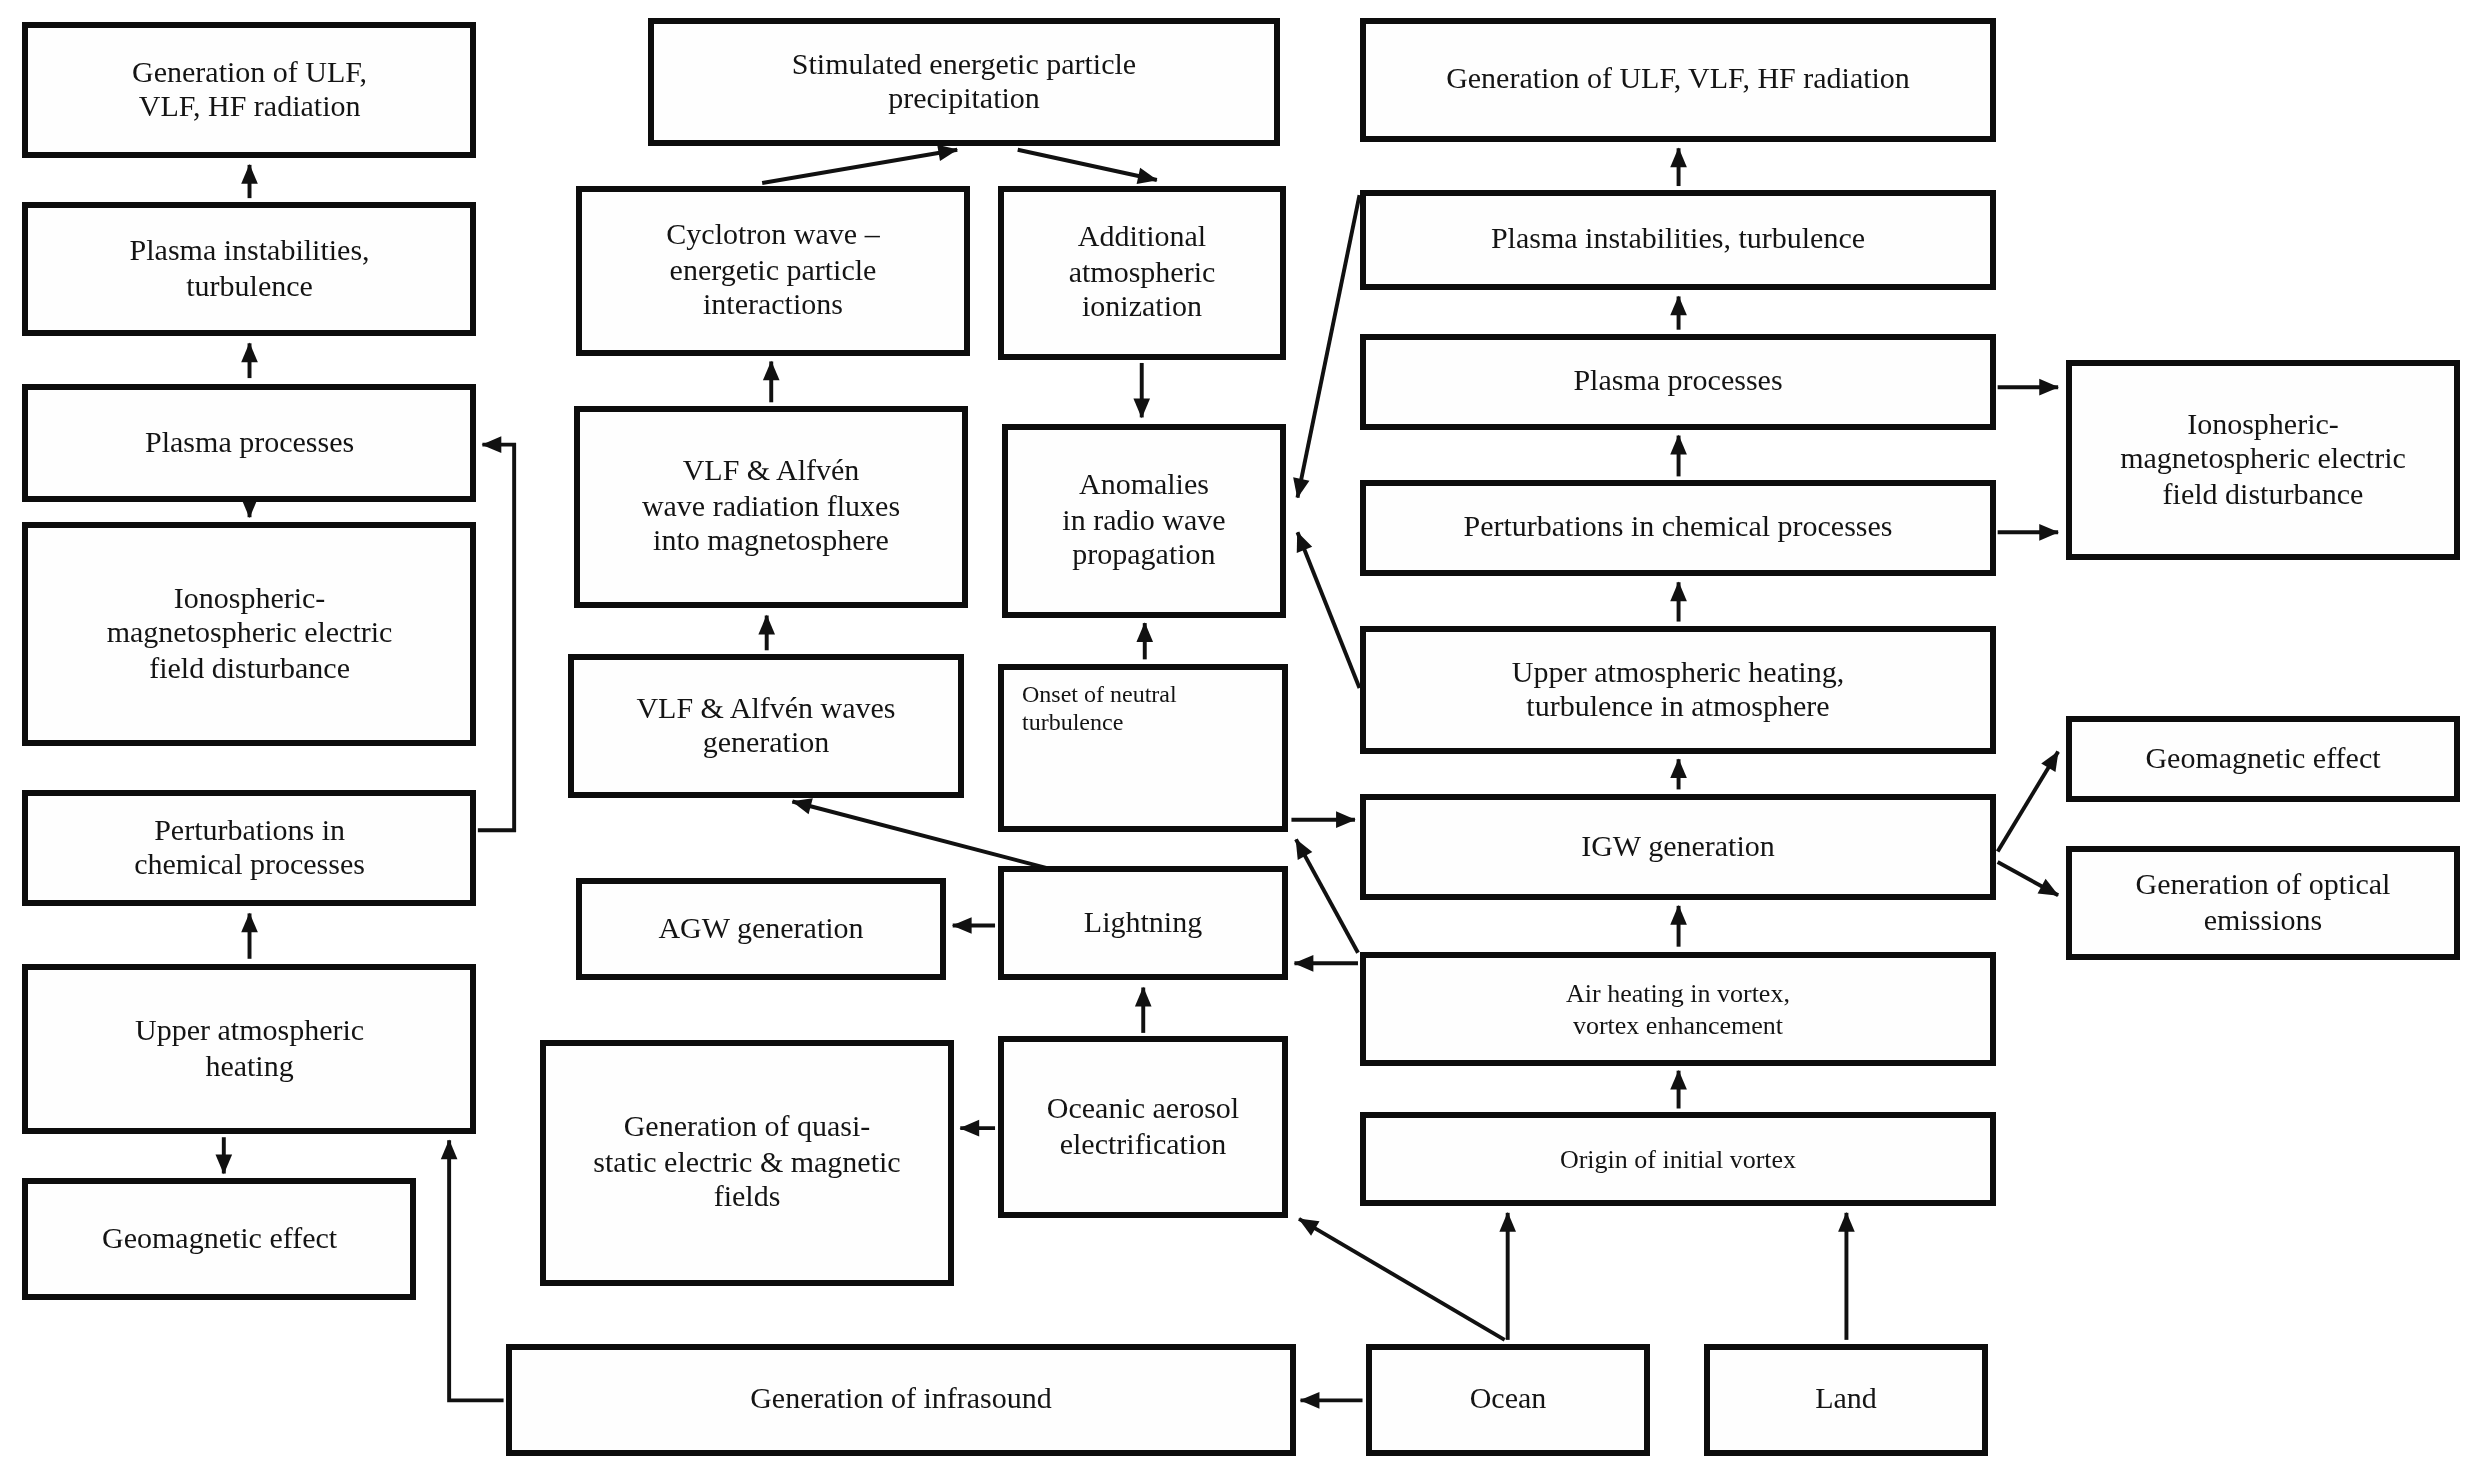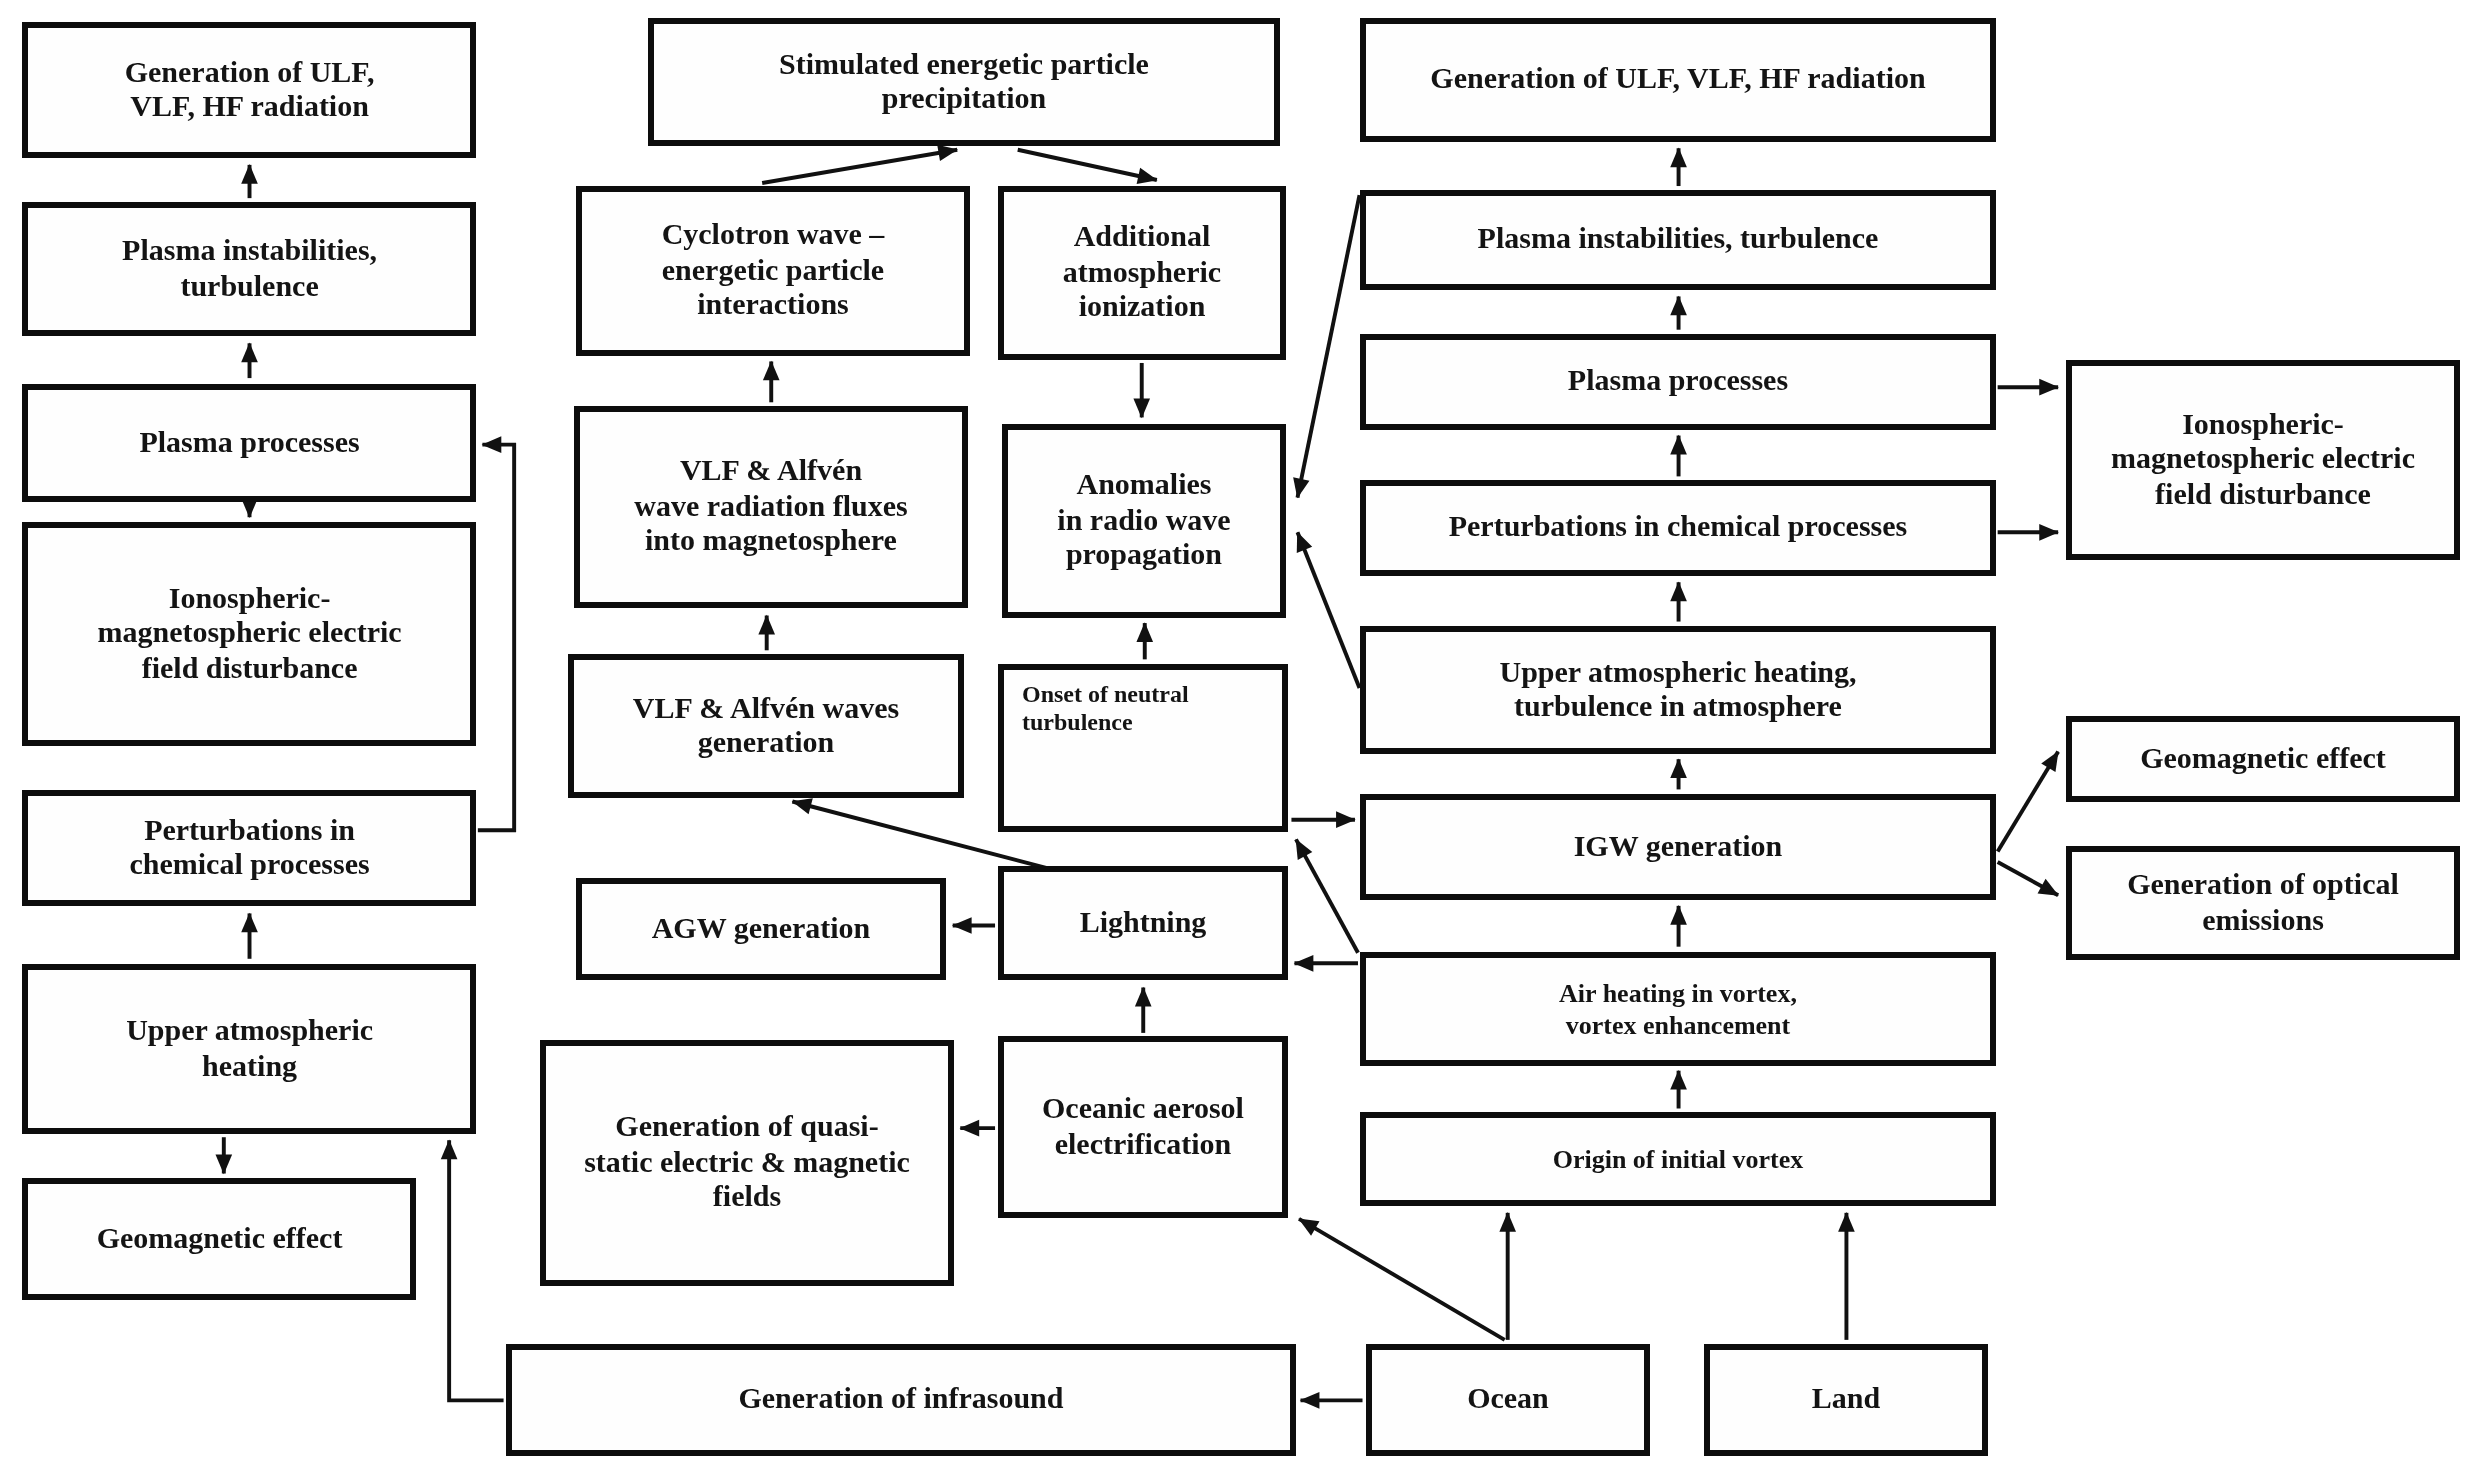--- a/index.html
+++ b/index.html
@@ -1,16 +1,16 @@
 <!DOCTYPE html>
 <html style="font-size:12px"><head>
 <meta charset="utf-8">
 <style>
   html,body{margin:0;padding:0;background:#ffffff;}
-  #viewport{width:2474px;height:1476px;overflow:hidden;background:#fff;font-weight:bold;}
+  #viewport{width:2474px;height:1476px;overflow:hidden;background:#fff;}
   #canvas{position:relative;width:1237px;height:738px;background:#fff;
           transform:scale(2);transform-origin:0 0;
           font-family:"Liberation Serif", serif;color:#141414;}
   #edges{position:absolute;left:0;top:0;width:1237px;height:738px;z-index:1;}
   .e{stroke:#111;stroke-width:2.6;fill:none;}
   .box{position:absolute;z-index:2;box-sizing:border-box;background:#fefefe;
        border:3px solid #0d0d0d;display:flex;align-items:center;justify-content:center;
        text-align:center;font-size:15px;line-height:1.16;padding:1.5px 4.5px;}
   .box .lbl{white-space:pre-line;}
   .tl{align-items:flex-start;justify-content:flex-start;text-align:left;padding:6px 9px;}

